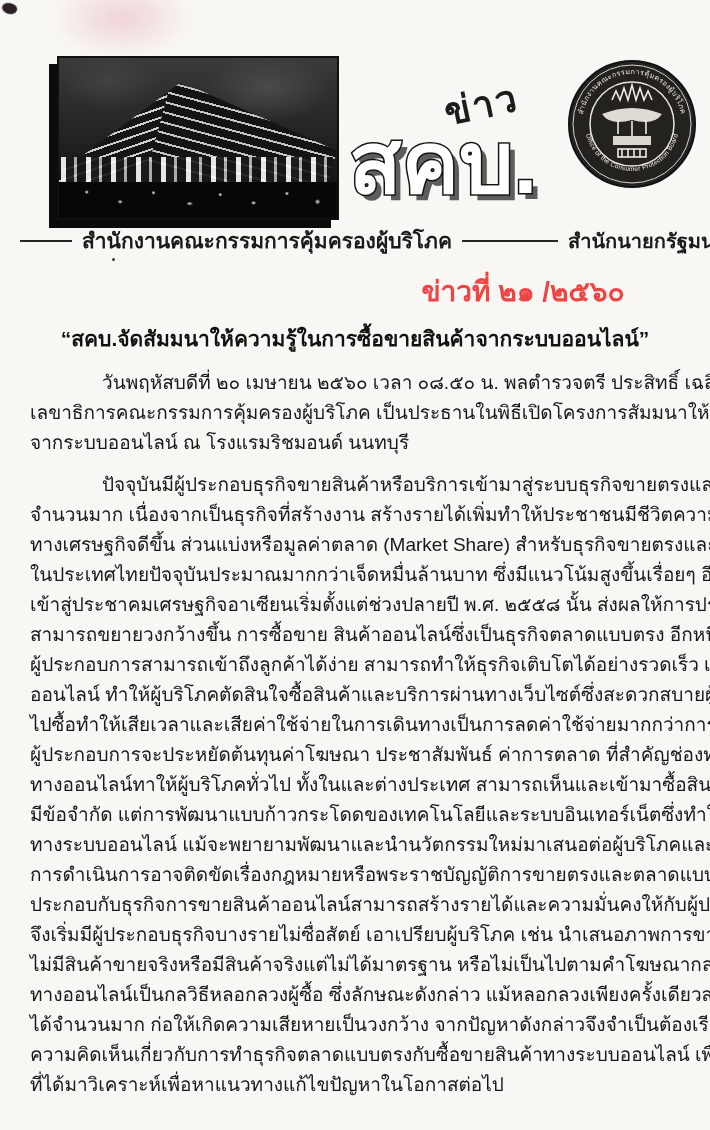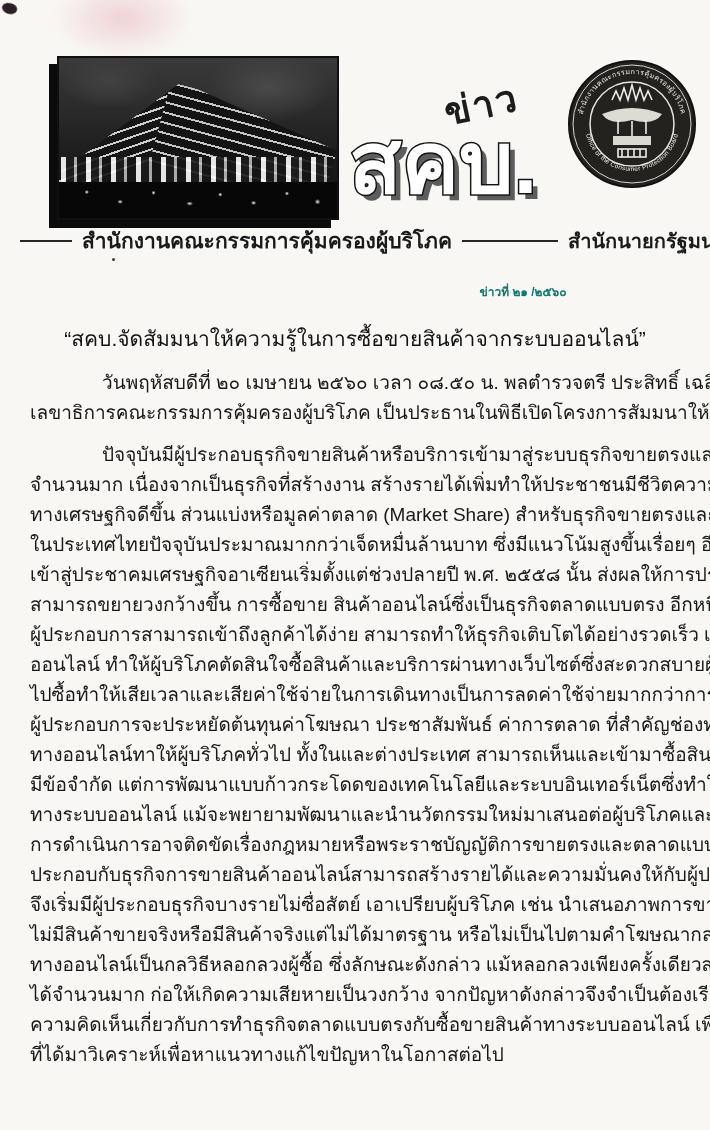--- a/index.html
+++ b/index.html
@@ -54,22 +54,22 @@
   .divider{position:absolute;left:0;right:0;top:224px;display:flex;align-items:center;gap:10px;padding:0 20px;}
   .dline{border-top:2.5px solid #262626;height:0;}
   .dline.a{width:52px;flex:none;}
   .dline.b{width:96px;flex:none;}
   .dline.c{flex:1;}
   .dlabel{font-weight:bold;font-size:20px;color:#1a1a1a;white-space:nowrap;}
   .dlabel.big{font-size:21px;}
 
   
   .meta{margin:14px 52px 0 auto;width:270px;text-align:center;
-    font-size:12px;font-weight:bold;line-height:32px;color:#0f766e;}
-  .headline{margin-top:14px;text-align:center;font-size:21px;font-weight:normal;color:#121212;}
+    font-size:28px;font-weight:bold;line-height:32px;color:#ef4444;}
+  .headline{margin-top:14px;text-align:center;font-size:21px;font-weight:bold;color:#121212;}
 
   
   .bodytext{margin-top:13px;padding-left:30px;padding-right:8px;}
   .para{margin:0;}
   .para + .para{margin-top:12px;}
   .bline{font-size:19px;line-height:30px;height:30px;white-space:nowrap;color:#181818;}
   .bline.indent{padding-left:72px;}
 </style>
 </head>
 <body>
@@ -135,20 +135,21 @@
   <div class="meta">
     <div>ข่าวที่ ๒๑ /๒๕๖๐</div>
   </div>
 
   <div class="headline">“สคบ.จัดสัมมนาให้ความรู้ในการซื้อขายสินค้าจากระบบออนไลน์”</div>
 
   <div class="bodytext">
     <div class="para">
       <div class="bline indent">วันพฤหัสบดีที่ ๒๐ เมษายน ๒๕๖๐ เวลา ๐๘.๕๐ น. พลตำรวจตรี ประสิทธิ์ เฉลิมวุฒิศักดิ์</div>
       <div class="bline">เลขาธิการคณะกรรมการคุ้มครองผู้บริโภค เป็นประธานในพิธีเปิดโครงการสัมมนาให้ความรู้ในการซื้อขายสินค้า</div>
+      <div class="bline">จากระบบออนไลน์ ณ โรงแรมริชมอนด์ นนทบุรี</div>
     </div>
     <div class="para">
       <div class="bline indent">ปัจจุบันมีผู้ประกอบธุรกิจขายสินค้าหรือบริการเข้ามาสู่ระบบธุรกิจขายตรงและตลาดแบบตรง</div>
       <div class="bline">จำนวนมาก เนื่องจากเป็นธุรกิจที่สร้างงาน สร้างรายได้เพิ่มทำให้ประชาชนมีชีวิตความเป็นอยู่ดีขึ้น มีฐานะ</div>
       <div class="bline">ทางเศรษฐกิจดีขึ้น ส่วนแบ่งหรือมูลค่าตลาด (Market Share) สำหรับธุรกิจขายตรงและตลาดแบบตรง</div>
       <div class="bline">ในประเทศไทยปัจจุบันประมาณมากกว่าเจ็ดหมื่นล้านบาท ซึ่งมีแนวโน้มสูงขึ้นเรื่อยๆ อีกทั้งการที่ประเทศไทย</div>
       <div class="bline">เข้าสู่ประชาคมเศรษฐกิจอาเซียนเริ่มตั้งแต่ช่วงปลายปี พ.ศ. ๒๕๕๘ นั้น ส่งผลให้การประกอบธุรกิจประเภทนี้</div>
       <div class="bline">สามารถขยายวงกว้างขึ้น การซื้อขาย สินค้าออนไลน์ซึ่งเป็นธุรกิจตลาดแบบตรง อีกหนึ่งทางเลือกที่</div>
       <div class="bline">ผู้ประกอบการสามารถเข้าถึงลูกค้าได้ง่าย สามารถทำให้ธุรกิจเติบโตได้อย่างรวดเร็ว เนื่องจากธุรกิจขายสินค้า</div>
       <div class="bline">ออนไลน์ ทำให้ผู้บริโภคตัดสินใจซื้อสินค้าและบริการผ่านทางเว็บไซต์ซึ่งสะดวกสบายผู้บริโภคไม่ต้องเดินทาง</div>

